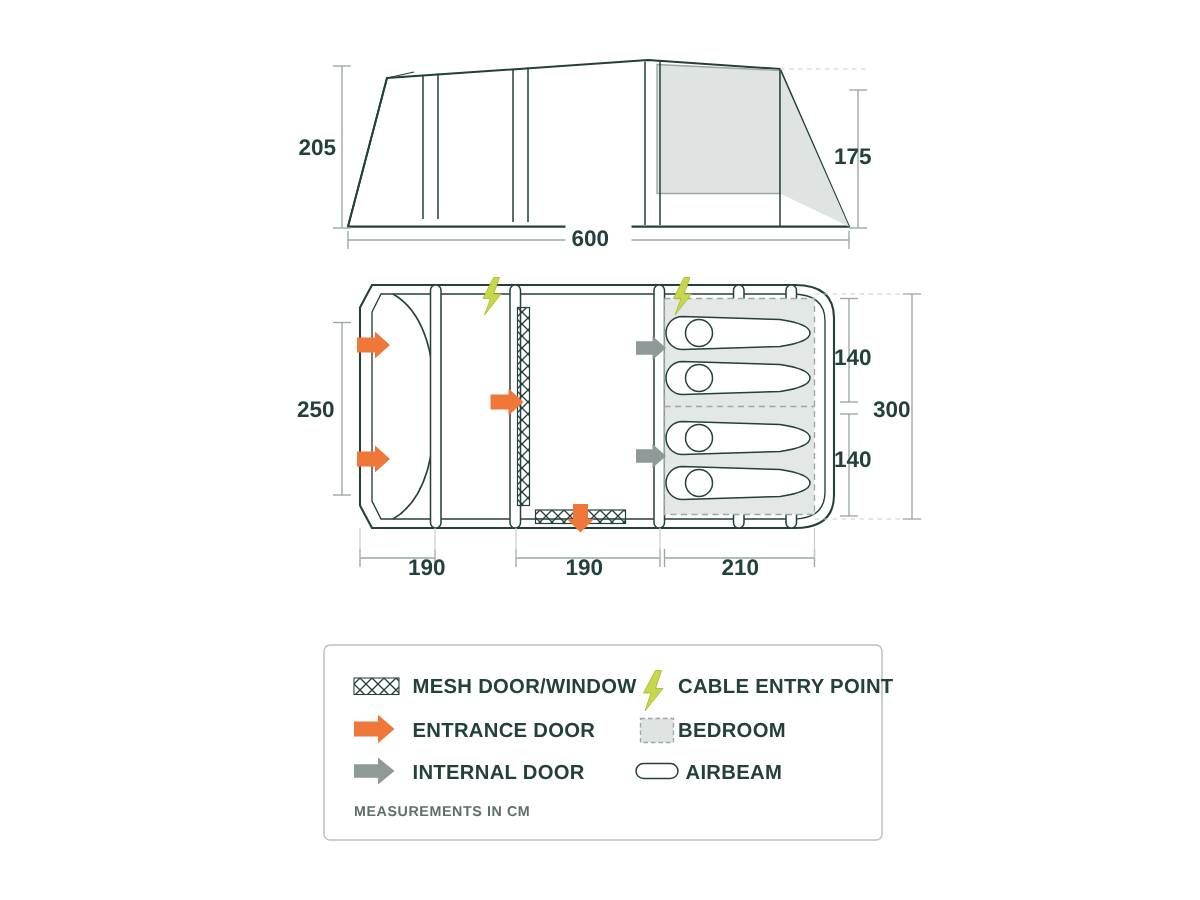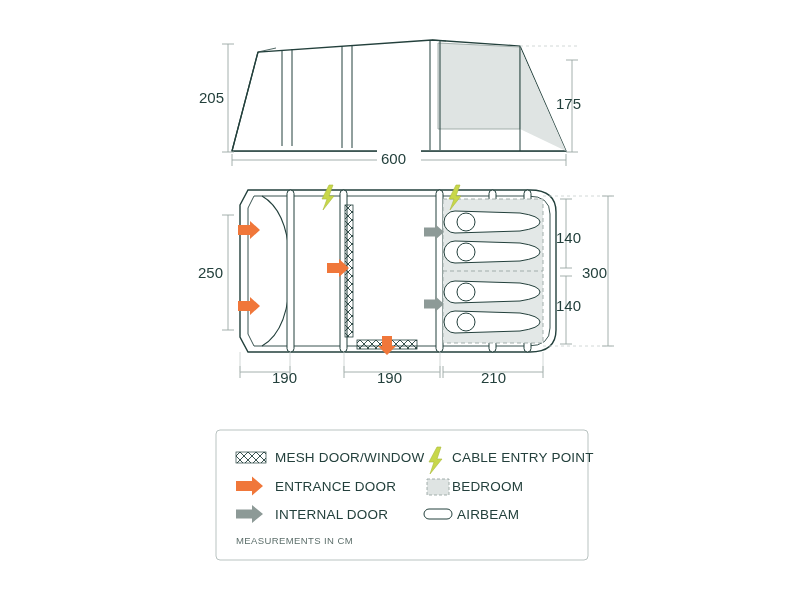--- a/index.html
+++ b/index.html
@@ -13,20 +13,21 @@
     font-family: "Liberation Sans", sans-serif;
     color: #2c3e3a;
     position: relative;
     overflow: hidden;
   }
   #stage {
     position: absolute;
     left: 0; top: 0;
     width: 800px;
     height: 600px;
+    font-weight: bold;
   }
   svg { display: block; }
   .dim-text {
     font-family: "Liberation Sans", sans-serif;
     font-size: 15px;
     fill: #23403c;
   }
   .legend-text {
     font-family: "Liberation Sans", sans-serif;
     font-size: 13.5px;

